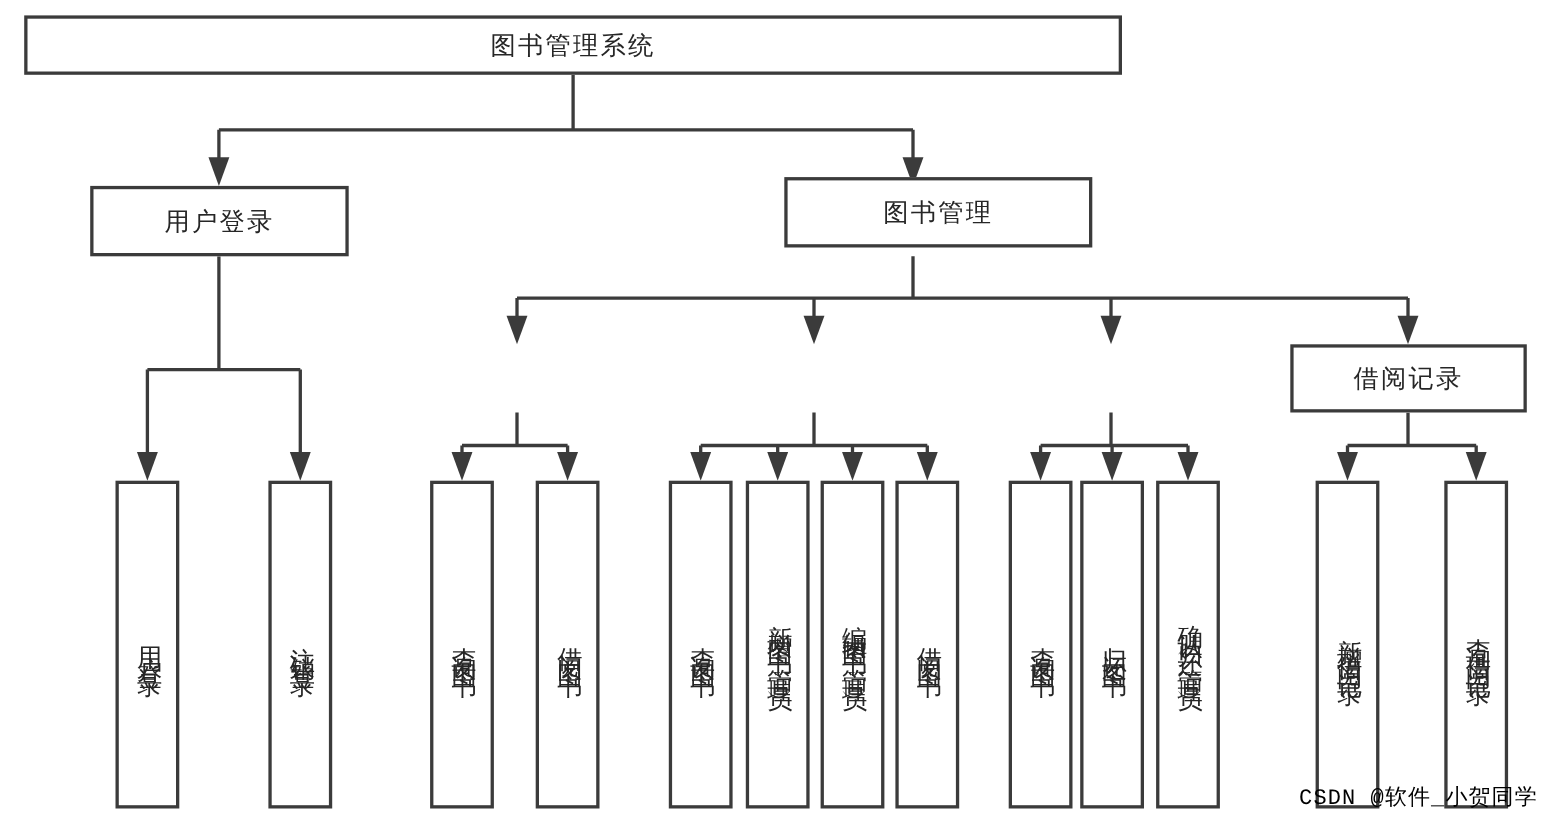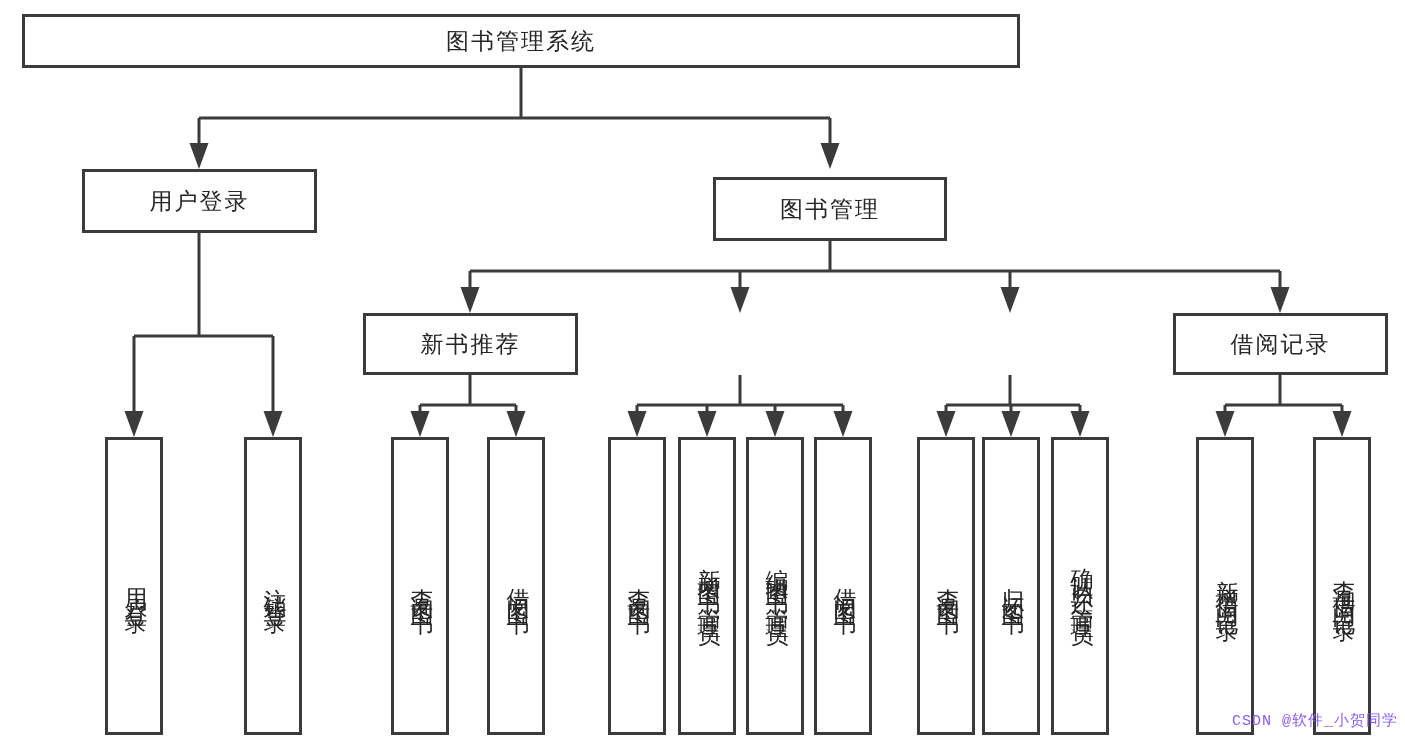--- a/index.html
+++ b/index.html
@@ -32,23 +32,23 @@
   }
   .connectors{
     position:absolute;
     left:0;top:0;
     z-index:1;
   }
   .watermark{
     position:absolute;
     top:711px;
     right:7px;
-    font-size:15px;
+    font-size:20px;
     letter-spacing:1px;
-    color:#8b5cf6;
+    color:#000000;
     z-index:5;
     white-space:nowrap;
   }
 </style>
 </head>
 <body>
 
 <div class="stage">
 
   <svg class="connectors" width="1405" height="747" viewBox="0 0 1405 747">
@@ -89,23 +89,22 @@
       <polygon points="1001.5,411 1020.5,411 1011,437"></polygon>
       <polygon points="1070.5,411 1089.5,411 1080,437"></polygon>
       <polygon points="1215.5,411 1234.5,411 1225,437"></polygon>
       <polygon points="1332.5,411 1351.5,411 1342,437"></polygon>
     </g>
   </svg>
 
   <div class="box" style="left:22px;top:14px;width:998px;height:54px">图书管理系统</div>
 
   <div class="box" style="left:82px;top:169px;width:235px;height:64px">用户登录</div>
-  <div class="box" style="left:713px;top:177px;width:234px;height:64px">图书管理</div>
+  <div class="box" style="left:713px;top:161px;width:280px;height:64px">图书管理</div>
 
-  <div class="box" style="left:363px;top:313px;width:215px;height:62px">新书推荐</div>
   <div class="box" style="left:1173px;top:313px;width:215px;height:62px">借阅记录</div>
 
   <div class="box vbox" style="left:105px;top:437px;width:58px;height:298px">用户登录</div>
   <div class="box vbox" style="left:244px;top:437px;width:58px;height:298px">注销登录</div>
 
   <div class="box vbox" style="left:391px;top:437px;width:58px;height:298px">查询图书</div>
   <div class="box vbox" style="left:487px;top:437px;width:58px;height:298px">借阅图书</div>
 
   <div class="box vbox" style="left:608px;top:437px;width:58px;height:298px">查询图书</div>
   <div class="box vbox" style="left:678px;top:437px;width:58px;height:298px">新增图书（管理员）</div>

